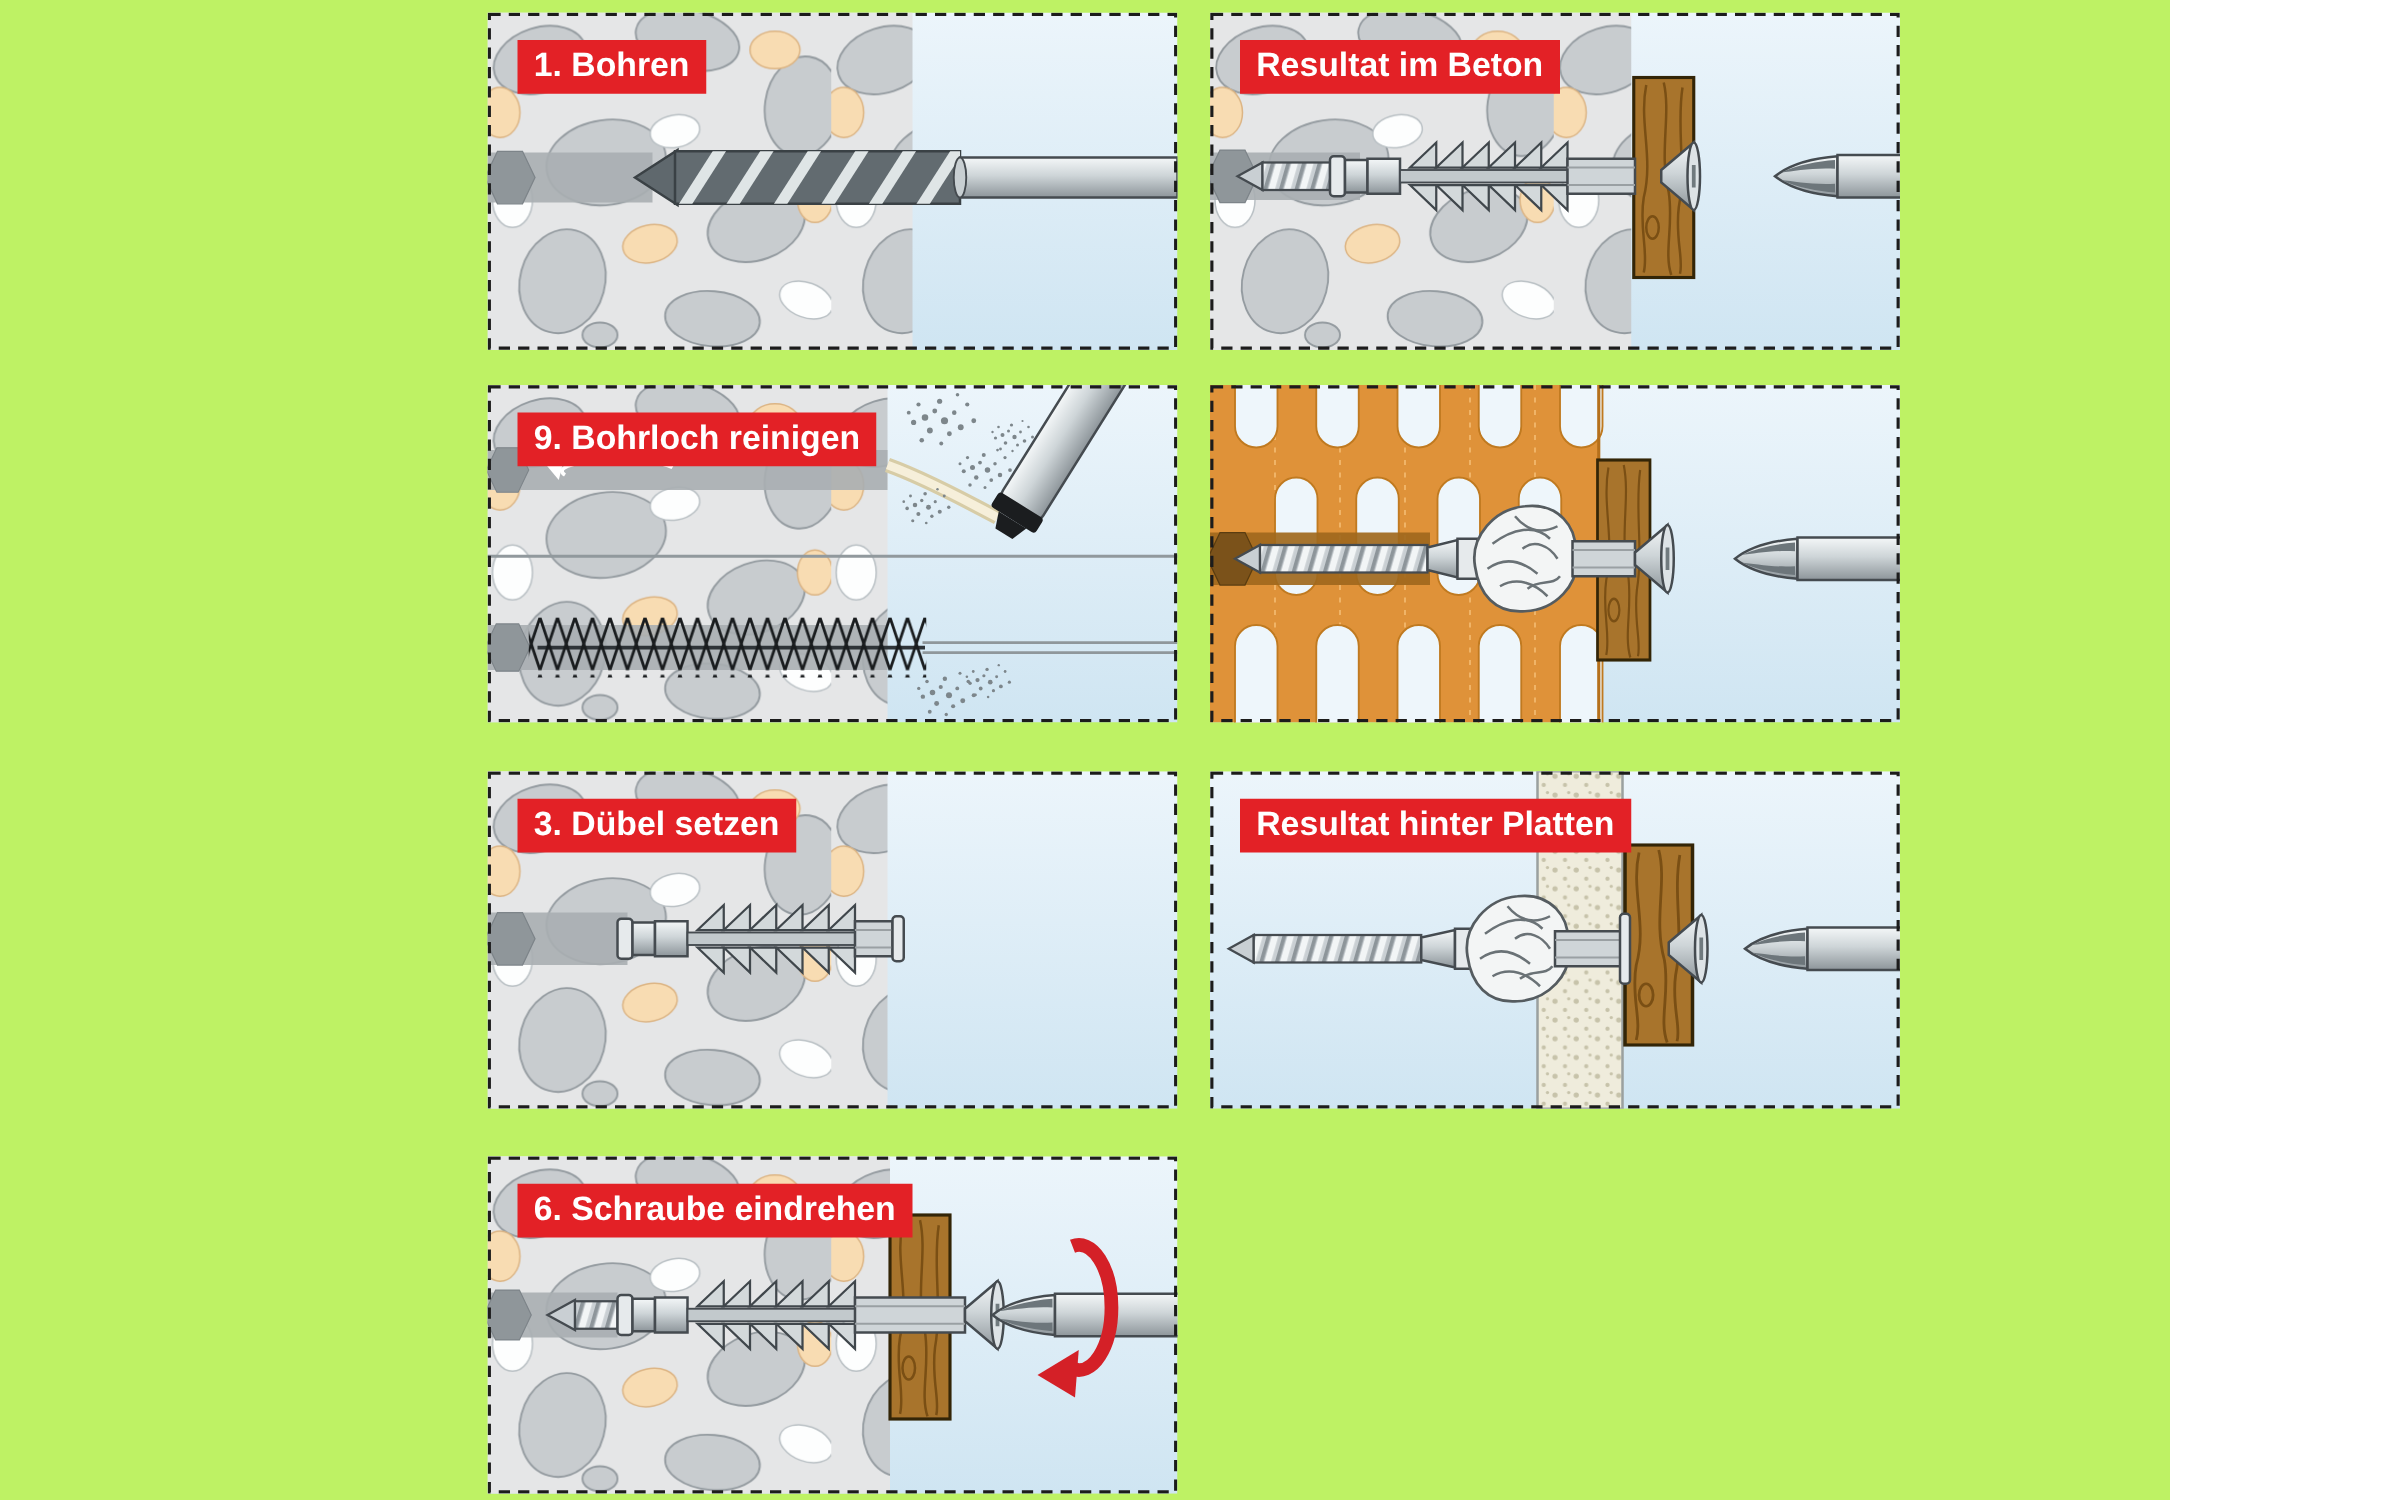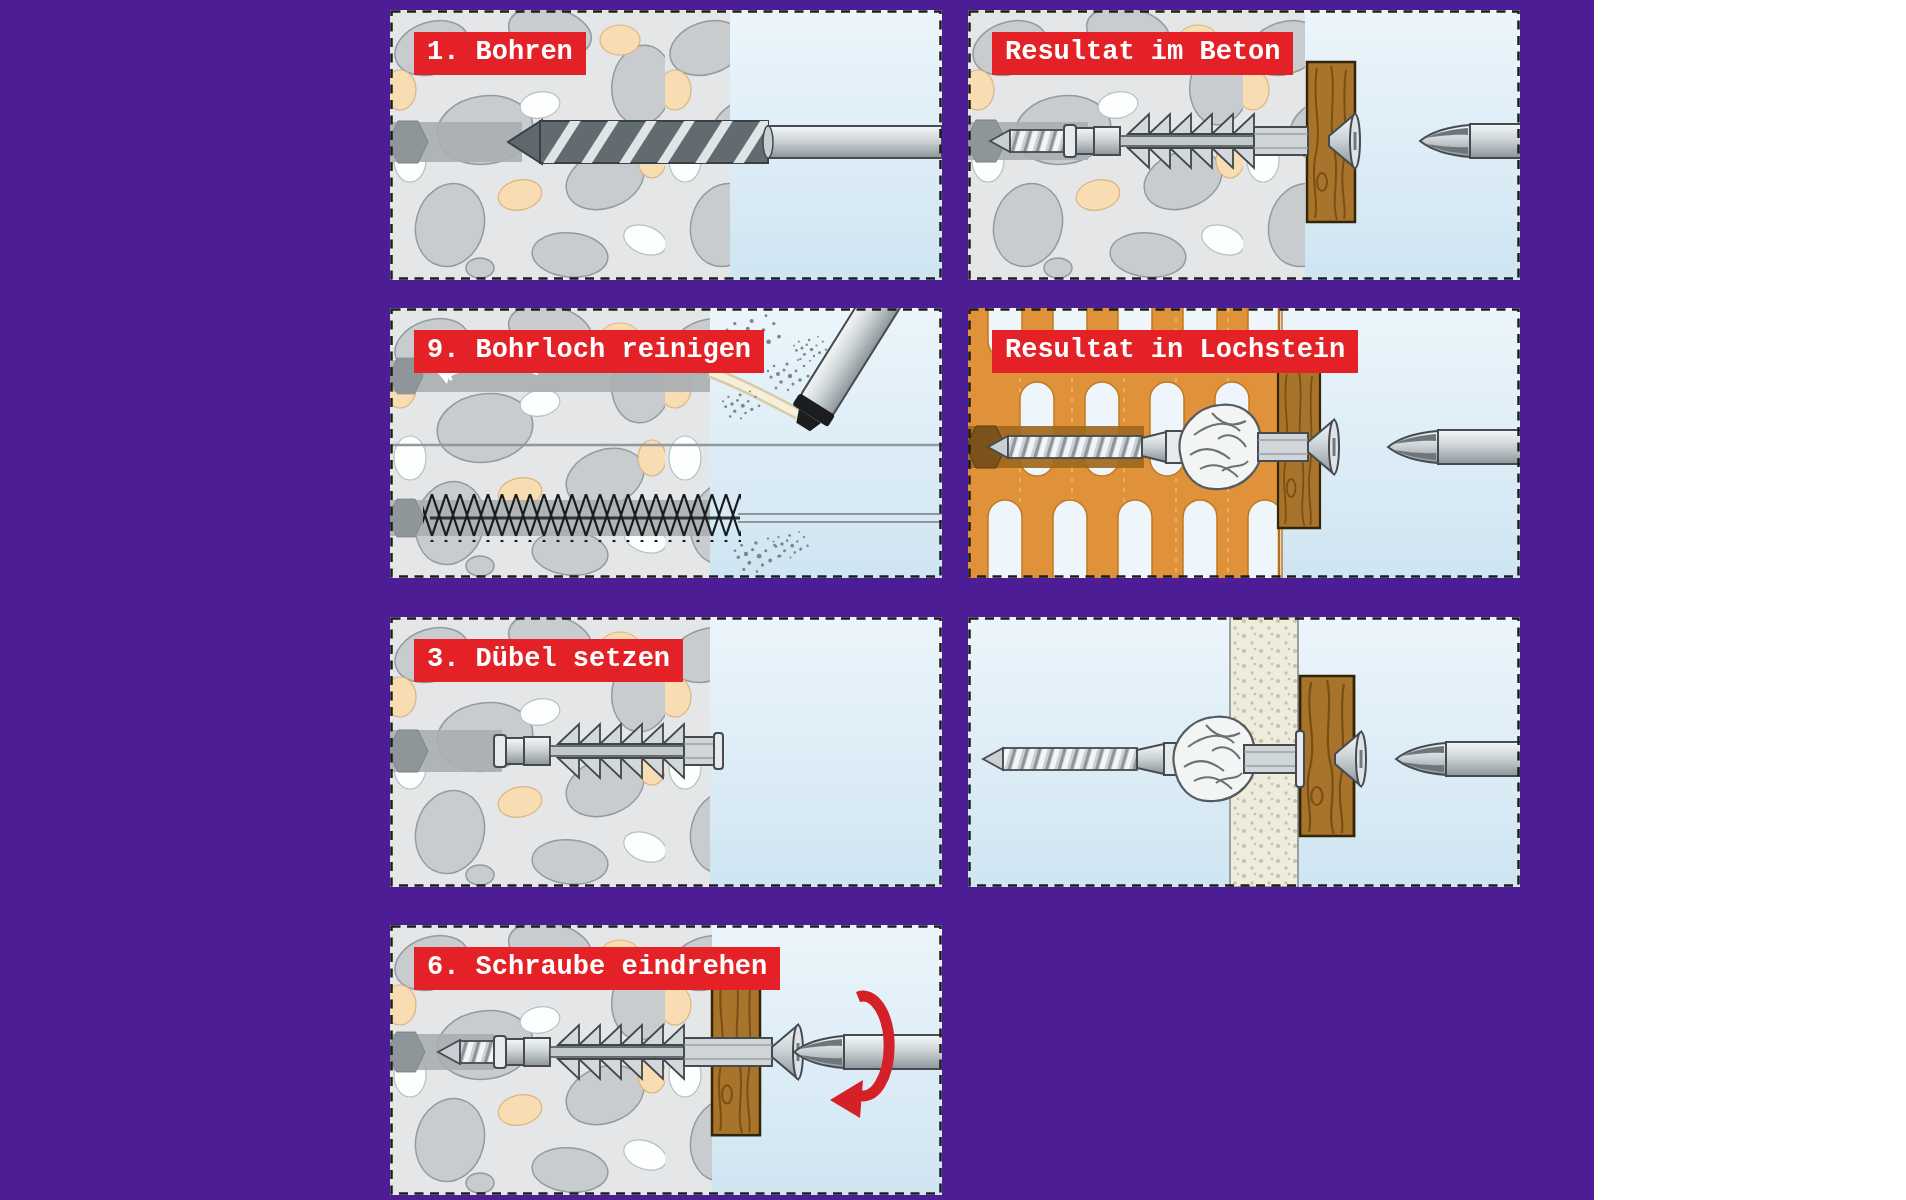--- a/index.html
+++ b/index.html
@@ -1,17 +1,17 @@
 <!DOCTYPE html>
 <html><head>
 <meta charset="utf-8">
 <style>
   html,body{margin:0;padding:0;background:#ffffff;}
-  .canvas{position:relative;width:1594px;height:1200px;background:#4c1d95;overflow:hidden;
-          font-family:Liberation Mono, monospace;}
+  .canvas{position:relative;width:1736px;height:1200px;background:#bef264;overflow:hidden;
+          font-family:Liberation Sans, sans-serif;}
   .panel{position:absolute;width:552px;height:270px;}
   .panel svg{position:absolute;left:0;top:0;display:block;}
   .lbl{position:absolute;left:24px;top:22px;background:#e32126;color:#ffffff;
        font-weight:700;font-size:27px;line-height:1.2;padding:4px 13px 7px;white-space:nowrap;}
   .defs{position:absolute;width:0;height:0;}
 </style>
 </head>
 <body>
 
 <div class="canvas">
@@ -297,21 +297,20 @@
     <use href="#knot" transform="translate(252,139)"></use>
     <g>
       <rect x="290" y="125" width="50" height="28" fill="#cfd5d8" stroke="#454b50" stroke-width="2"></rect>
       <line x1="290" y1="132" x2="340" y2="132" stroke="#9aa0a3" stroke-width="1.5"></line>
       <line x1="290" y1="146" x2="340" y2="146" stroke="#9aa0a3" stroke-width="1.5"></line>
     </g>
     <use href="#whead" transform="translate(340,139)"></use>
     <use href="#driver" transform="translate(420,139)"></use>
     <rect x="1.5" y="1.5" width="549" height="267" fill="none" stroke="#1c1c1c" stroke-width="2.5" stroke-dasharray="9 6.5"></rect>
   </svg>
-  <div class="lbl">Resultat in Lochstein</div>
 </div>
 
 <div class="panel" style="left:390px;top:617px">
   <svg width="552" height="270" viewBox="0 0 552 270">
     <rect width="552" height="270" fill="url(#sky)"></rect>
     <rect width="320" height="270" fill="url(#concrete)"></rect>
     <rect x="0" y="113" width="112" height="42" fill="#a9aeb1" opacity="0.9"></rect>
     <use href="#hexend" transform="translate(18,134)" fill="#8f969a" stroke="#7d8489"></use>
     <use href="#sleeve" transform="translate(104,134)"></use>
     <use href="#fins" transform="translate(160,134)"></use>
@@ -341,20 +340,21 @@
     <g>
       <rect x="276" y="128" width="56" height="28" fill="#cfd5d8" stroke="#454b50" stroke-width="2"></rect>
       <line x1="276" y1="135" x2="332" y2="135" stroke="#9aa0a3" stroke-width="1.5"></line>
       <line x1="276" y1="149" x2="332" y2="149" stroke="#9aa0a3" stroke-width="1.5"></line>
     </g>
     <rect x="328" y="114" width="8" height="56" rx="3" fill="#e6eaec" stroke="#454b50" stroke-width="2"></rect>
     <use href="#whead" transform="translate(367,142)"></use>
     <use href="#driver" transform="translate(428,142)"></use>
     <rect x="1.5" y="1.5" width="549" height="267" fill="none" stroke="#1c1c1c" stroke-width="2.5" stroke-dasharray="9 6.5"></rect>
   </svg>
+  <div class="lbl">Resultat hinter Platten</div>
 </div>
 
 <div class="panel" style="left:390px;top:925px">
   <svg width="552" height="270" viewBox="0 0 552 270">
     <rect width="552" height="270" fill="url(#sky)"></rect>
     <rect width="322" height="270" fill="url(#concrete)"></rect>
     <rect x="0" y="109" width="104" height="36" fill="#a9aeb1" opacity="0.9"></rect>
     <use href="#hexend" transform="translate(16,127) scale(0.95)" fill="#8f969a" stroke="#7d8489"></use>
     <g>
       <polygon points="48,127 70,115 70,139" fill="#c9cfd3" stroke="#454b50" stroke-width="1.8"></polygon>

